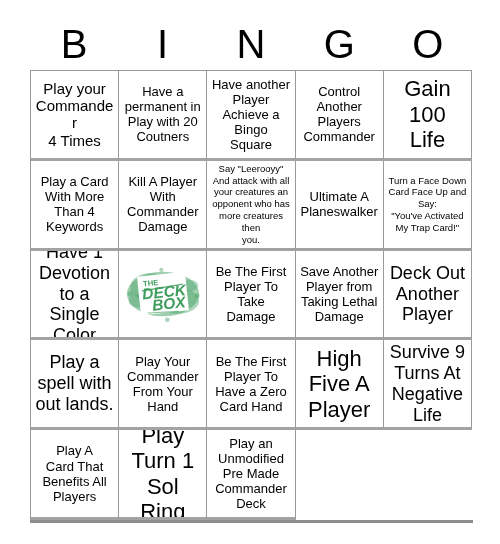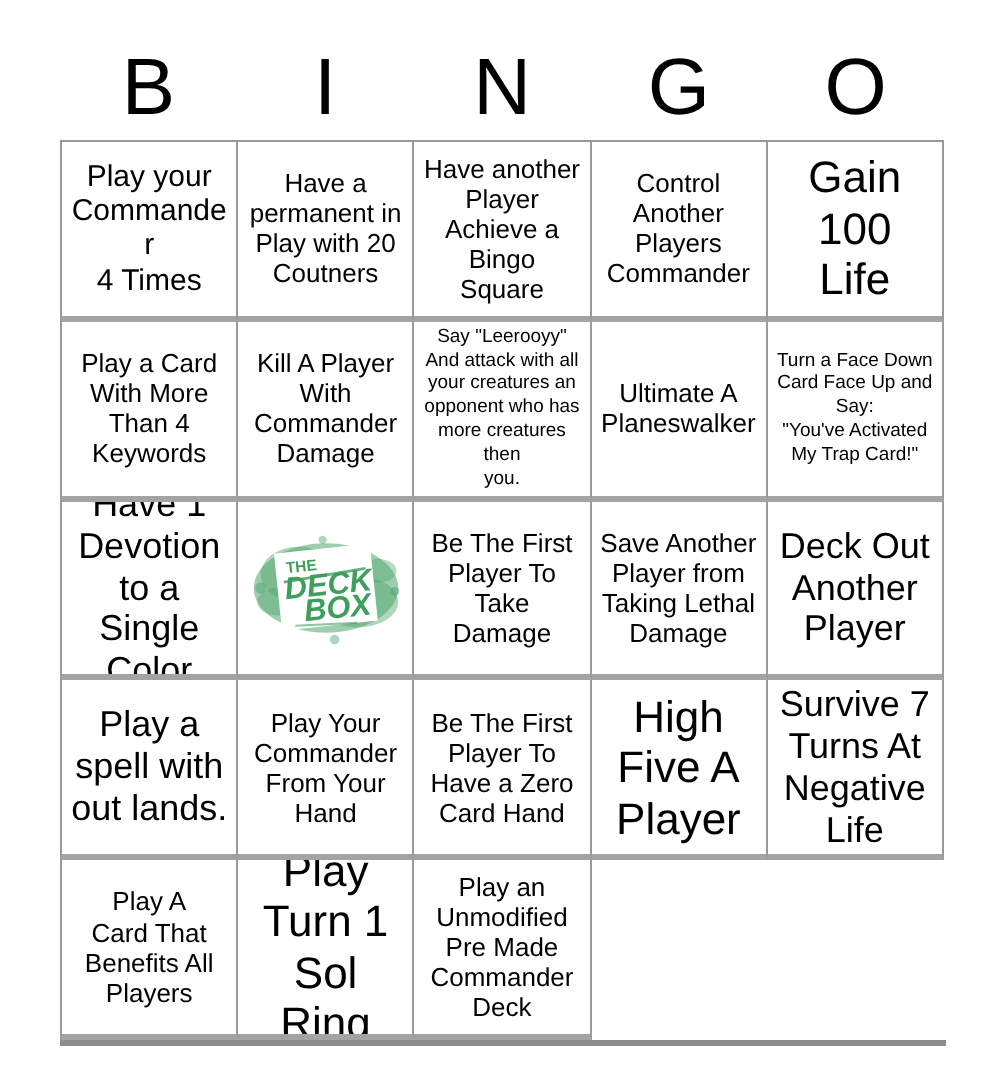--- a/index.html
+++ b/index.html
@@ -255,21 +255,21 @@
 Player To
 Have a Zero
 Card Hand</span>
       </div>
       <div class="cell">
         <span class="cell-text sz-xl">High
 Five A
 Player</span>
       </div>
       <div class="cell">
-        <span class="cell-text sz-lg">Survive 7
+        <span class="cell-text sz-lg">Survive 9
 Turns At
 Negative
 Life</span>
       </div>
       <div class="cell">
         <span class="cell-text sz-sm">Play A
 Card That
 Benefits All
 Players</span>
       </div>

